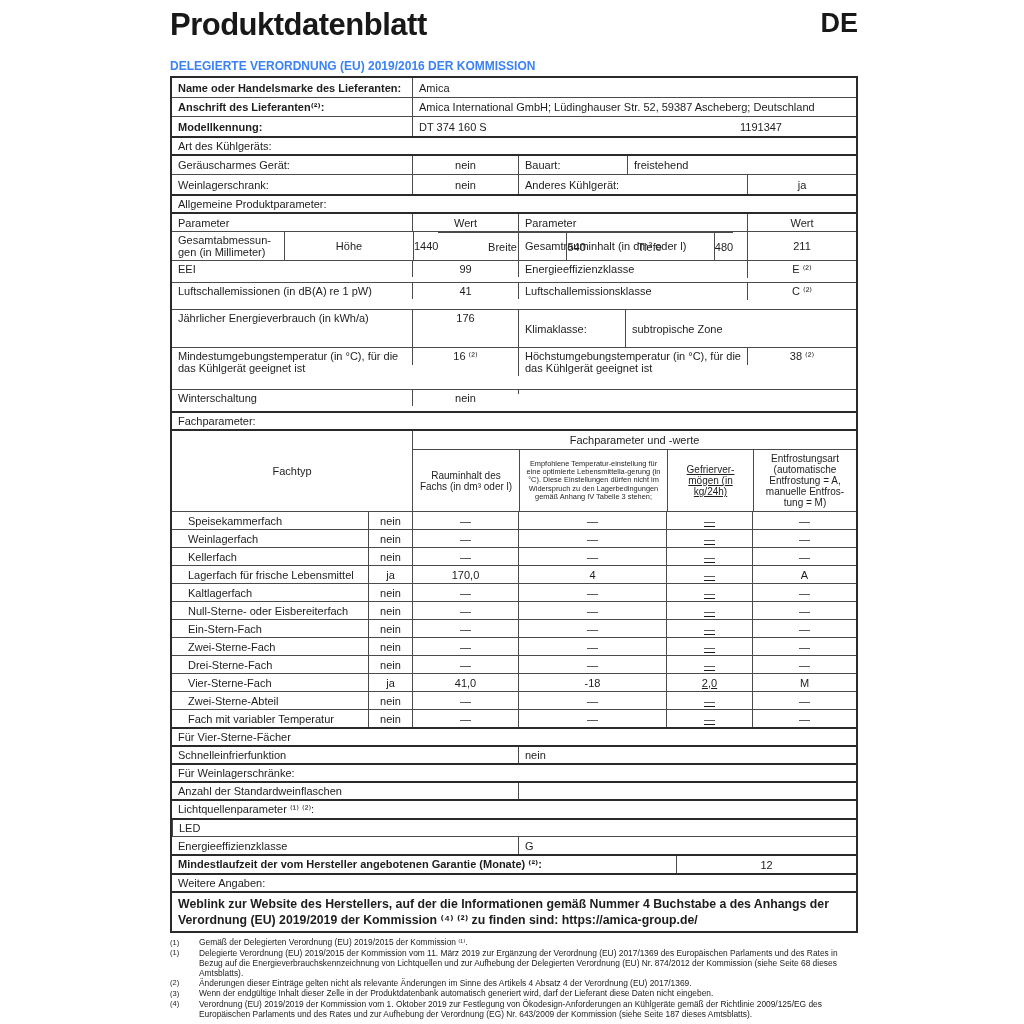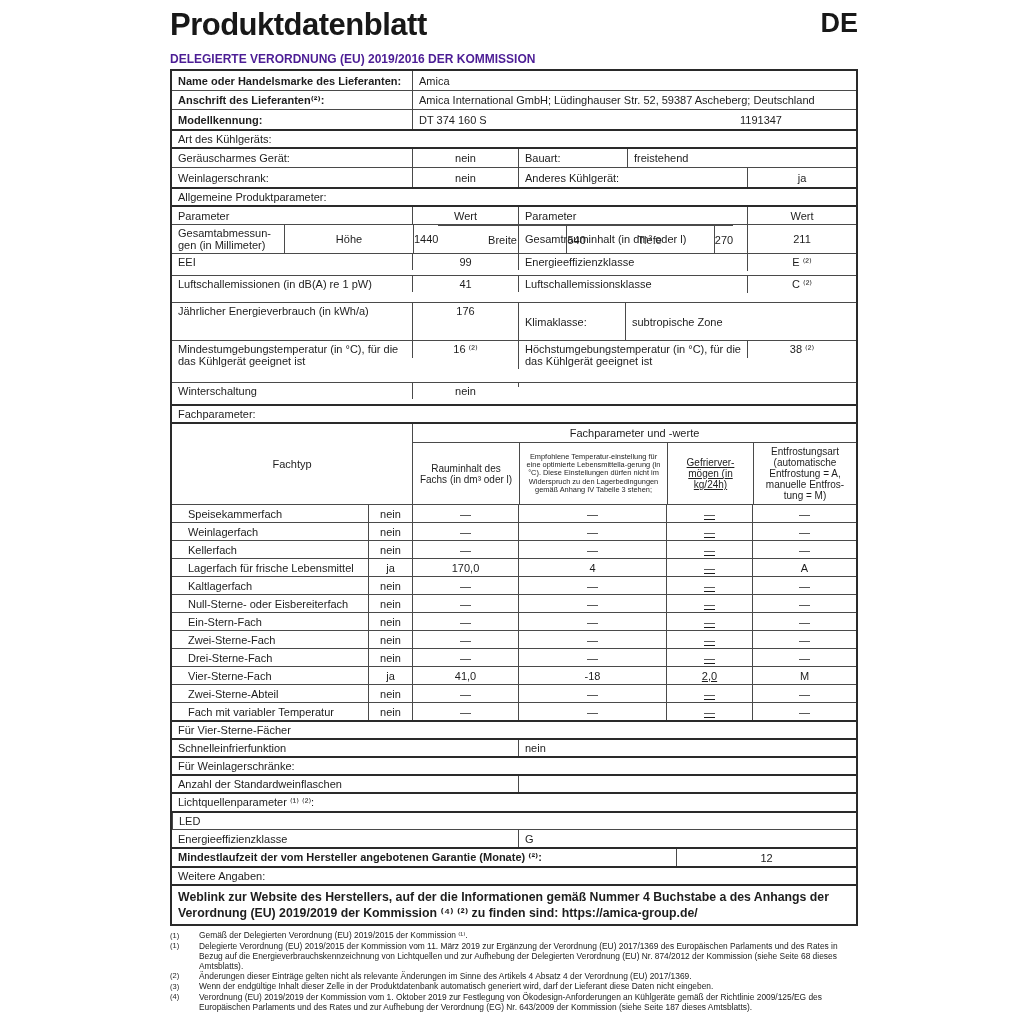--- a/index.html
+++ b/index.html
@@ -4,21 +4,21 @@
 <style>
   * { margin:0; padding:0; box-sizing:border-box; }
   html,body { width:1024px; height:1024px; background:#ffffff;
     font-family:"Liberation Sans","DejaVu Sans",sans-serif; color:#1d1d1d; }
   .sheet { position:absolute; left:170px; top:8px; width:688px; }
 
   
   .titlebar { display:flex; justify-content:space-between; align-items:flex-start; }
   .title { font-size:31px; font-weight:bold; letter-spacing:-0.5px; line-height:33px; color:#181818; }
   .lang { font-size:27px; font-weight:bold; line-height:30px; color:#181818; }
-  .subtitle { font-size:12px; font-weight:bold; margin-top:11px; margin-bottom:3px; color:#4c1d95; }
+  .subtitle { font-size:12px; font-weight:bold; margin-top:18px; margin-bottom:3px; color:#3b82f6; }
 
   
   .doc { border:2px solid #2a2a2a; width:688px; font-size:11px; }
   .row { display:flex; border-top:1px solid #4a4a4a; align-items:stretch; }
   .row:first-child { border-top:none; }
   .row.thick { border-top:2px solid #2a2a2a; }
   .c { padding:2px 6px; display:flex; align-items:center; }
   .bl { border-left:1px solid #4a4a4a; }
   .ctr { justify-content:center; text-align:center; }
   .top { align-items:flex-start; }
@@ -131,21 +131,21 @@
           <div class="dim-row">
             <div class="dim-name">Höhe</div>
             <div class="dim-val">1440</div>
           </div>
           <div class="dim-row">
             <div class="dim-name">Breite</div>
             <div class="dim-val">540</div>
           </div>
           <div class="dim-row">
             <div class="dim-name">Tiefe</div>
-            <div class="dim-val">270</div>
+            <div class="dim-val">480</div>
           </div>
         </div>
       </div>
       <div class="c w229 bl">Gesamtrauminhalt (in dm³ oder l)</div>
       <div class="c w108 bl ctr">211</div>
     </div>
 
     <div class="row h22 top">
       <div class="c w240 top">EEI</div>
       <div class="c w106 bl ctr top">99</div>

